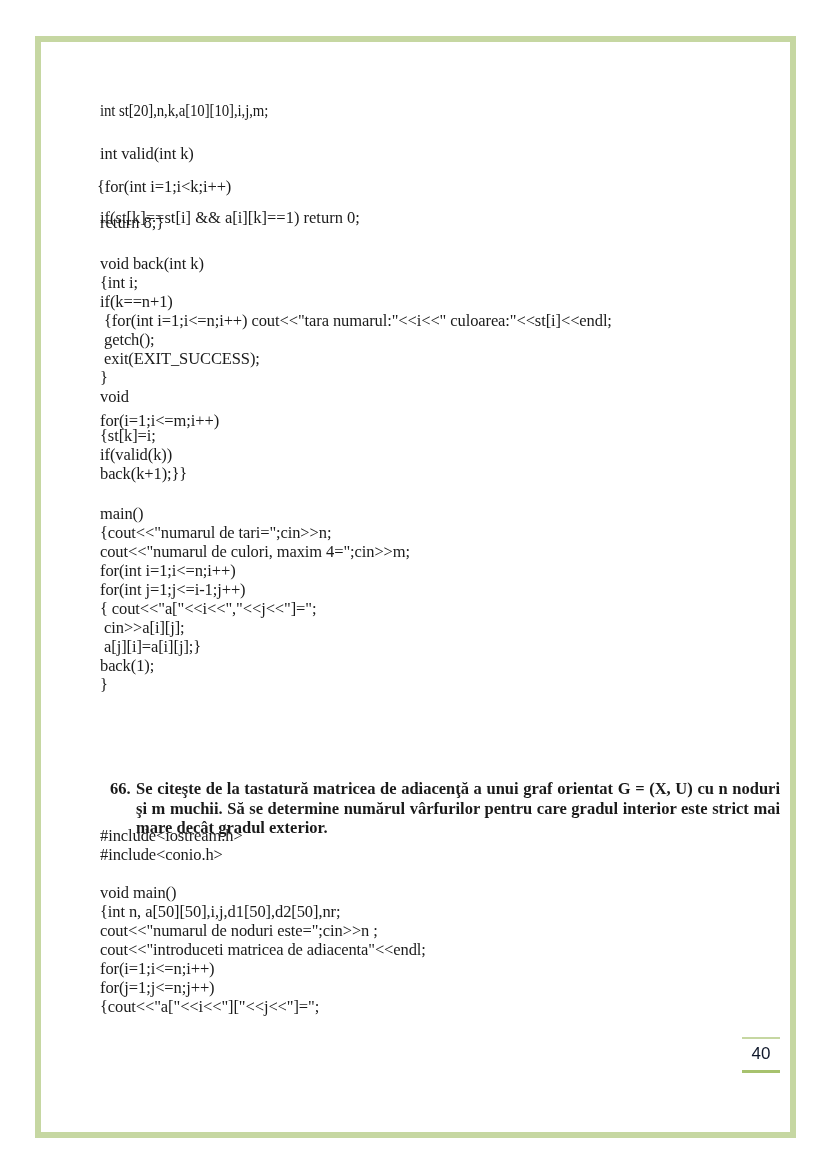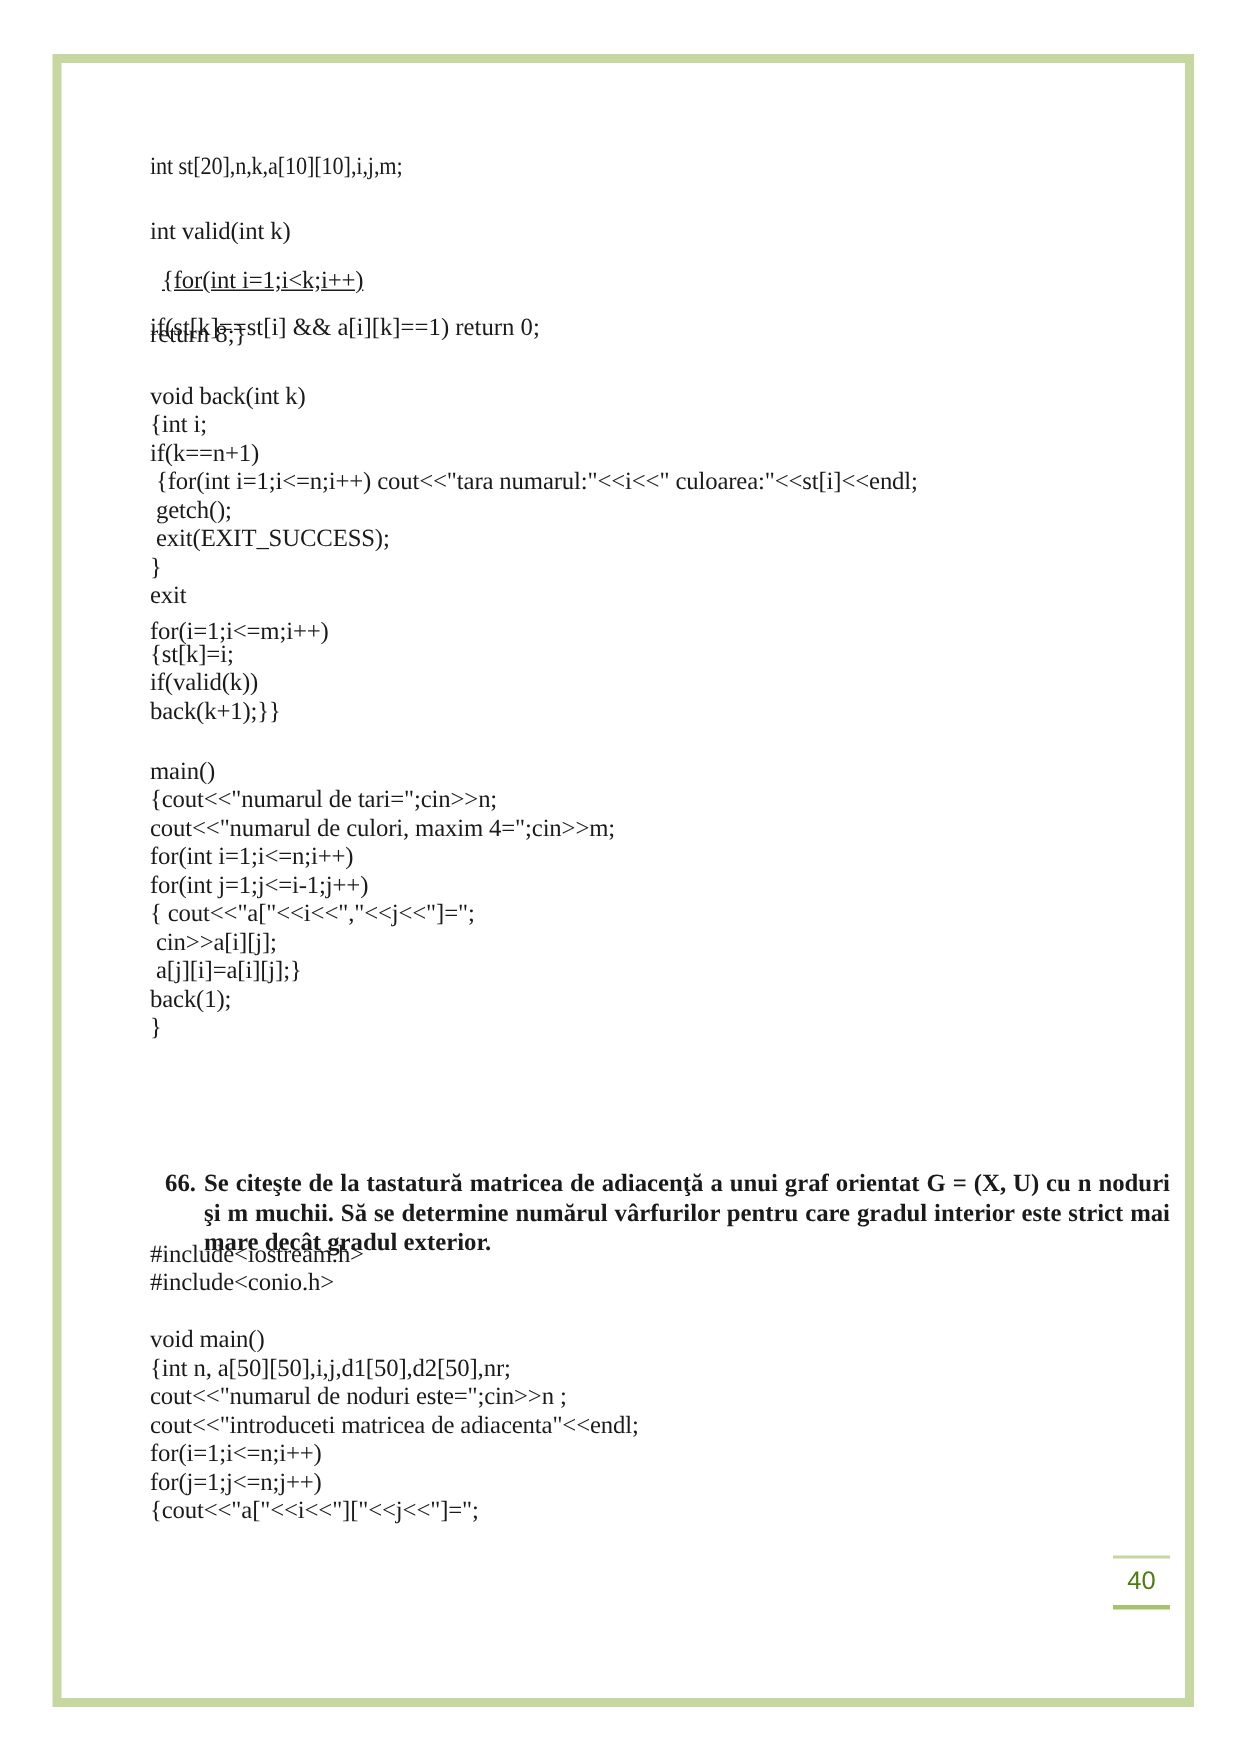--- a/index.html
+++ b/index.html
@@ -86,45 +86,45 @@
     }
     .page-number-box .num {
       position: absolute;
       left: 0;
       top: 7px;
       width: 38px;
       text-align: center;
       font-family: "Liberation Sans", "DejaVu Sans", sans-serif;
       font-size: 17px;
       line-height: 20px;
-      color: #4d7c0f;
+      color: #0f172a;
     }
   </style>
 </head>
 <body>
 
 <div class="page-frame"></div>
 
 <div>
   <div class="line compressed" style="left:100px; top:101px;">int st[20],n,k,a[10][10],i,j,m;</div>
 
   <div class="line" style="left:100px; top:144px;">int valid(int k)</div>
-  <div class="line" style="left:108px; top:177px;text-decoration:underline;">{for(int i=1;i&lt;k;i++)</div>
+  <div class="line" style="left:97px; top:177px;">{for(int i=1;i&lt;k;i++)</div>
 
   <div class="overlap" style="left:100px; top:208px;">if(st[k]==st[i] &amp;&amp; a[i][k]==1) return 0;</div>
   <div class="overlap" style="left:100px; top:213px;">return 8;}</div>
 
   <div class="line" style="left:100px; top:254px;">void back(int k)</div>
   <div class="line" style="left:100px; top:273px;">{int i;</div>
   <div class="line" style="left:100px; top:292px;">if(k==n+1)</div>
   <div class="line" style="left:100px; top:311px;"> {for(int i=1;i&lt;=n;i++) cout&lt;&lt;"tara numarul:"&lt;&lt;i&lt;&lt;" culoarea:"&lt;&lt;st[i]&lt;&lt;endl;</div>
   <div class="line" style="left:100px; top:330px;"> getch();</div>
   <div class="line" style="left:100px; top:349px;"> exit(EXIT_SUCCESS);</div>
   <div class="line" style="left:100px; top:368px;">}</div>
-  <div class="line" style="left:100px; top:387px;">exit</div>
+  <div class="line" style="left:100px; top:387px;">void</div>
   <div class="line" style="left:100px; top:411px;">for(i=1;i&lt;=m;i++)</div>
   <div class="line" style="left:100px; top:426px;">{st[k]=i;</div>
   <div class="line" style="left:100px; top:445px;">if(valid(k))</div>
   <div class="line" style="left:100px; top:464px;">back(k+1);}}</div>
 
   <div class="line" style="left:100px; top:504px;">main()</div>
   <div class="line" style="left:100px; top:523px;">{cout&lt;&lt;"numarul de tari=";cin&gt;&gt;n;</div>
   <div class="line" style="left:100px; top:542px;">cout&lt;&lt;"numarul de culori, maxim 4=";cin&gt;&gt;m;</div>
   <div class="line" style="left:100px; top:561px;">for(int i=1;i&lt;=n;i++)</div>
   <div class="line" style="left:100px; top:580px;">for(int j=1;j&lt;=i-1;j++)</div>

